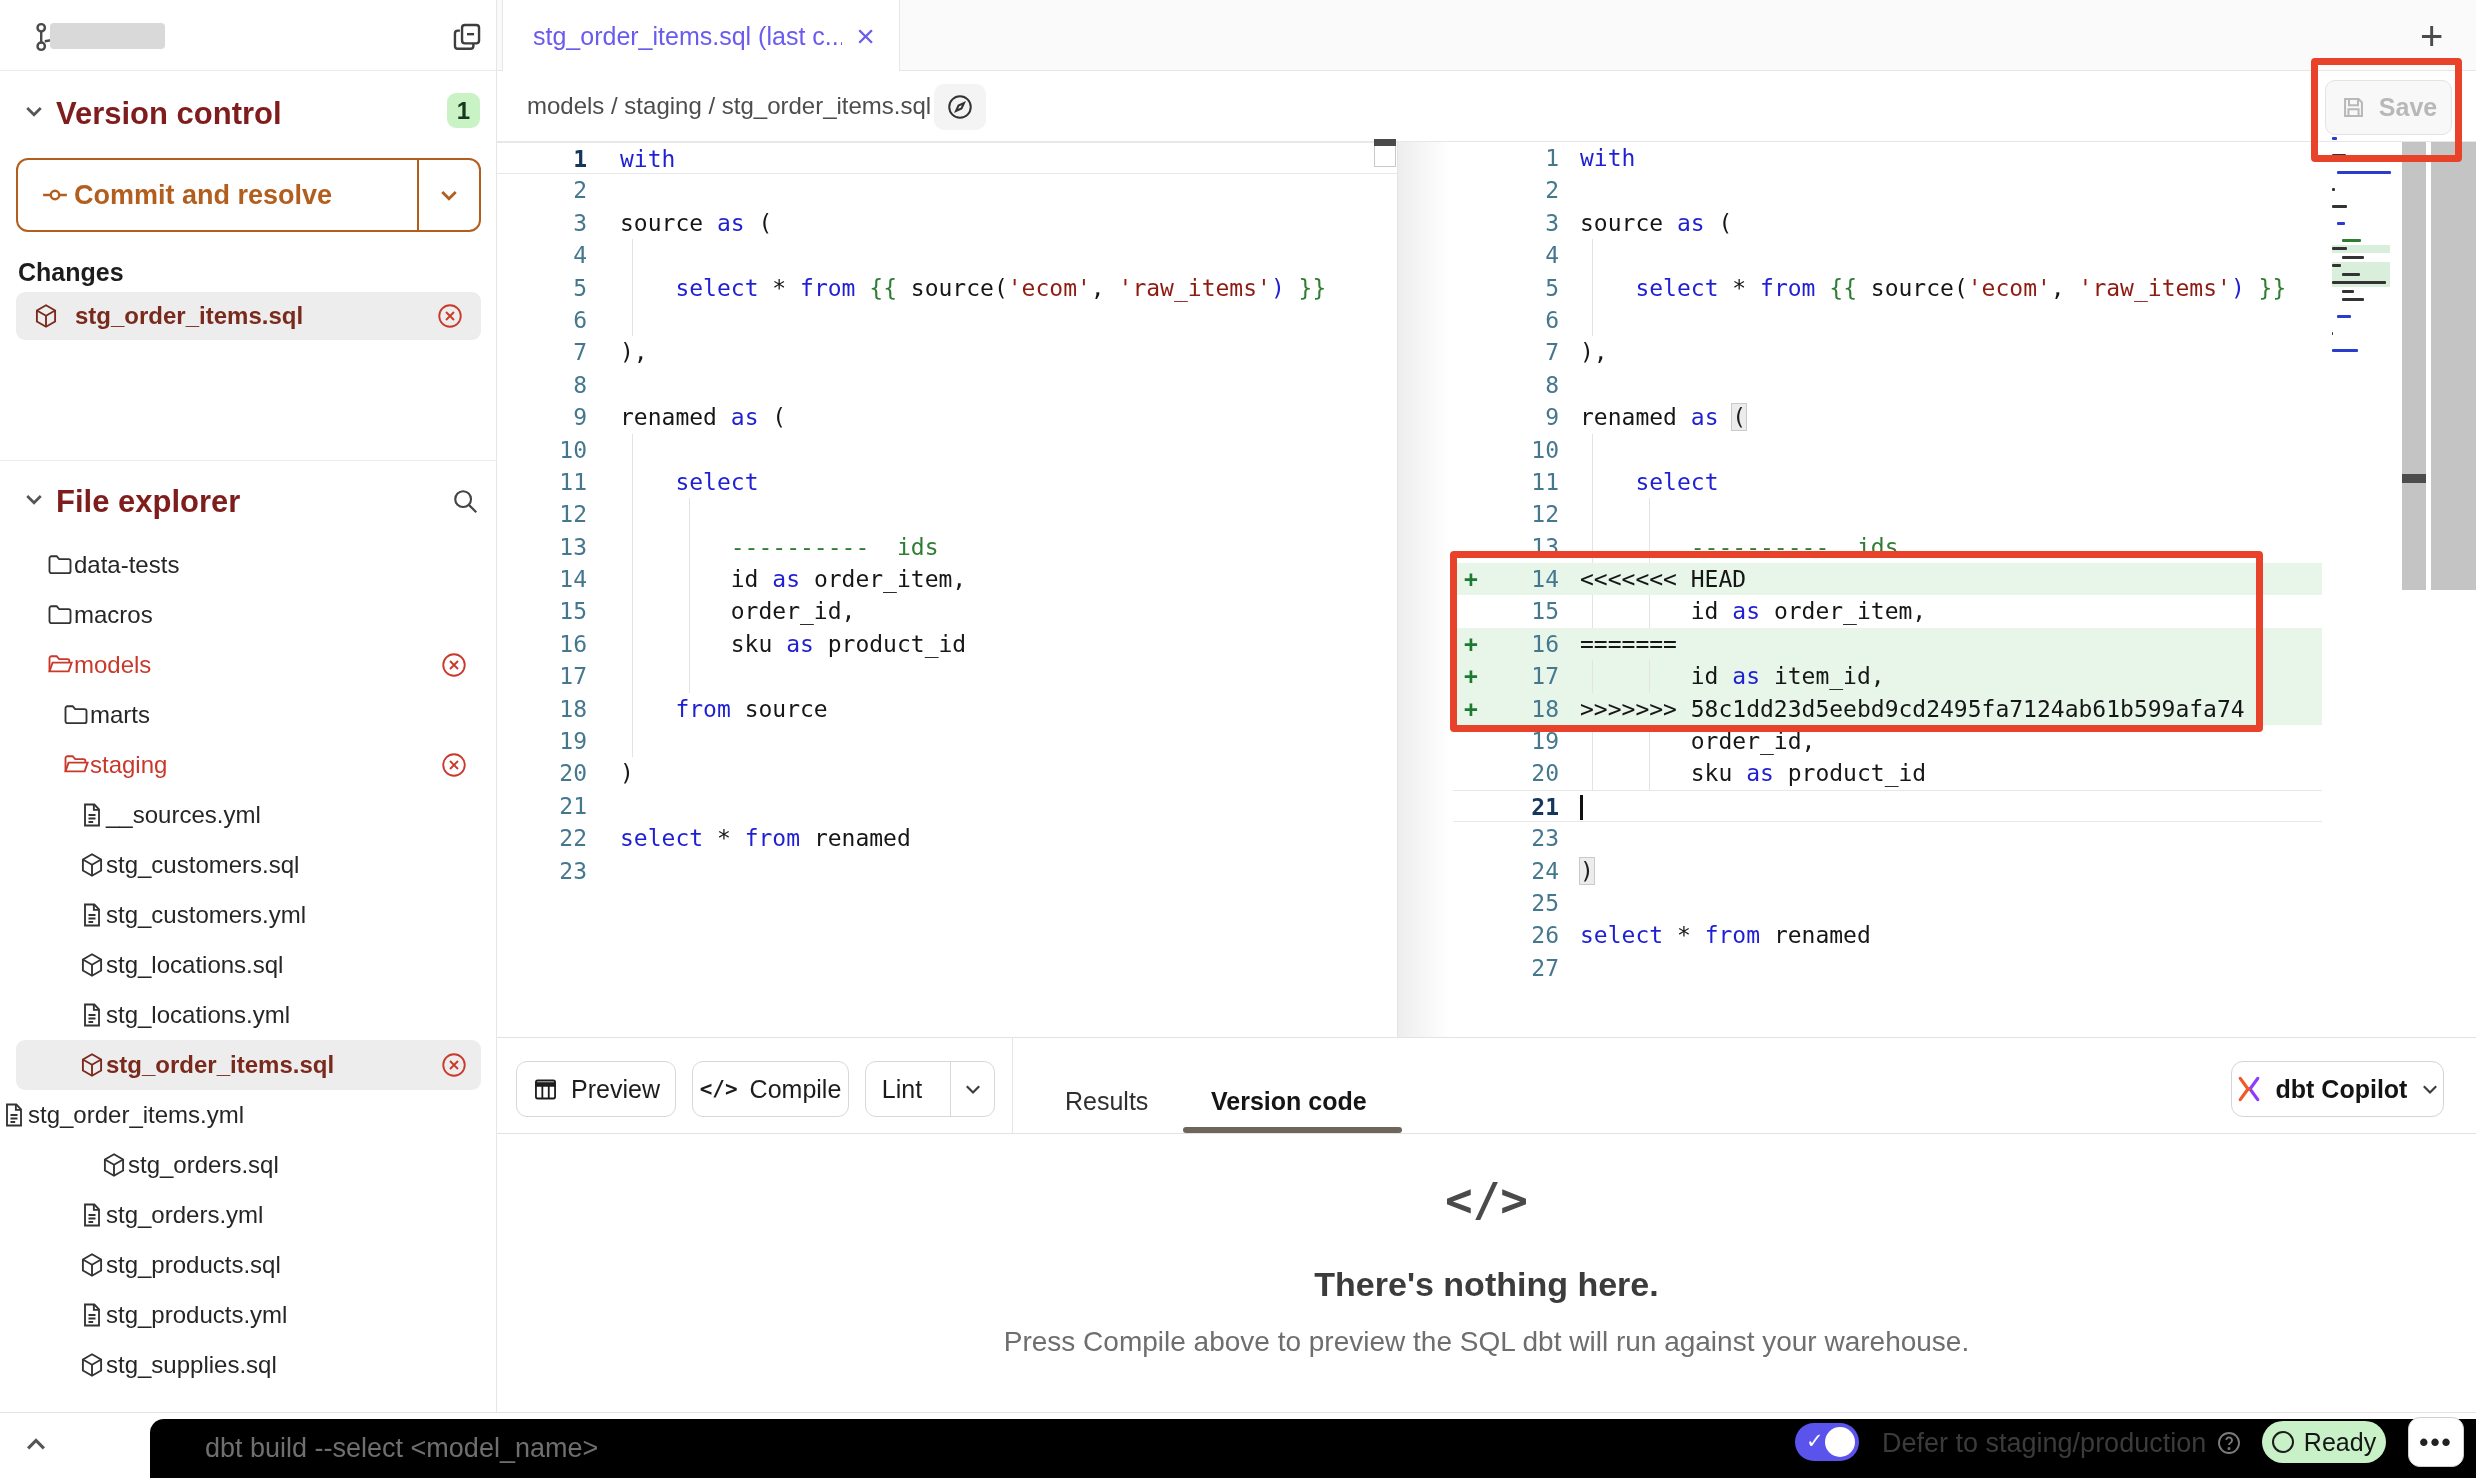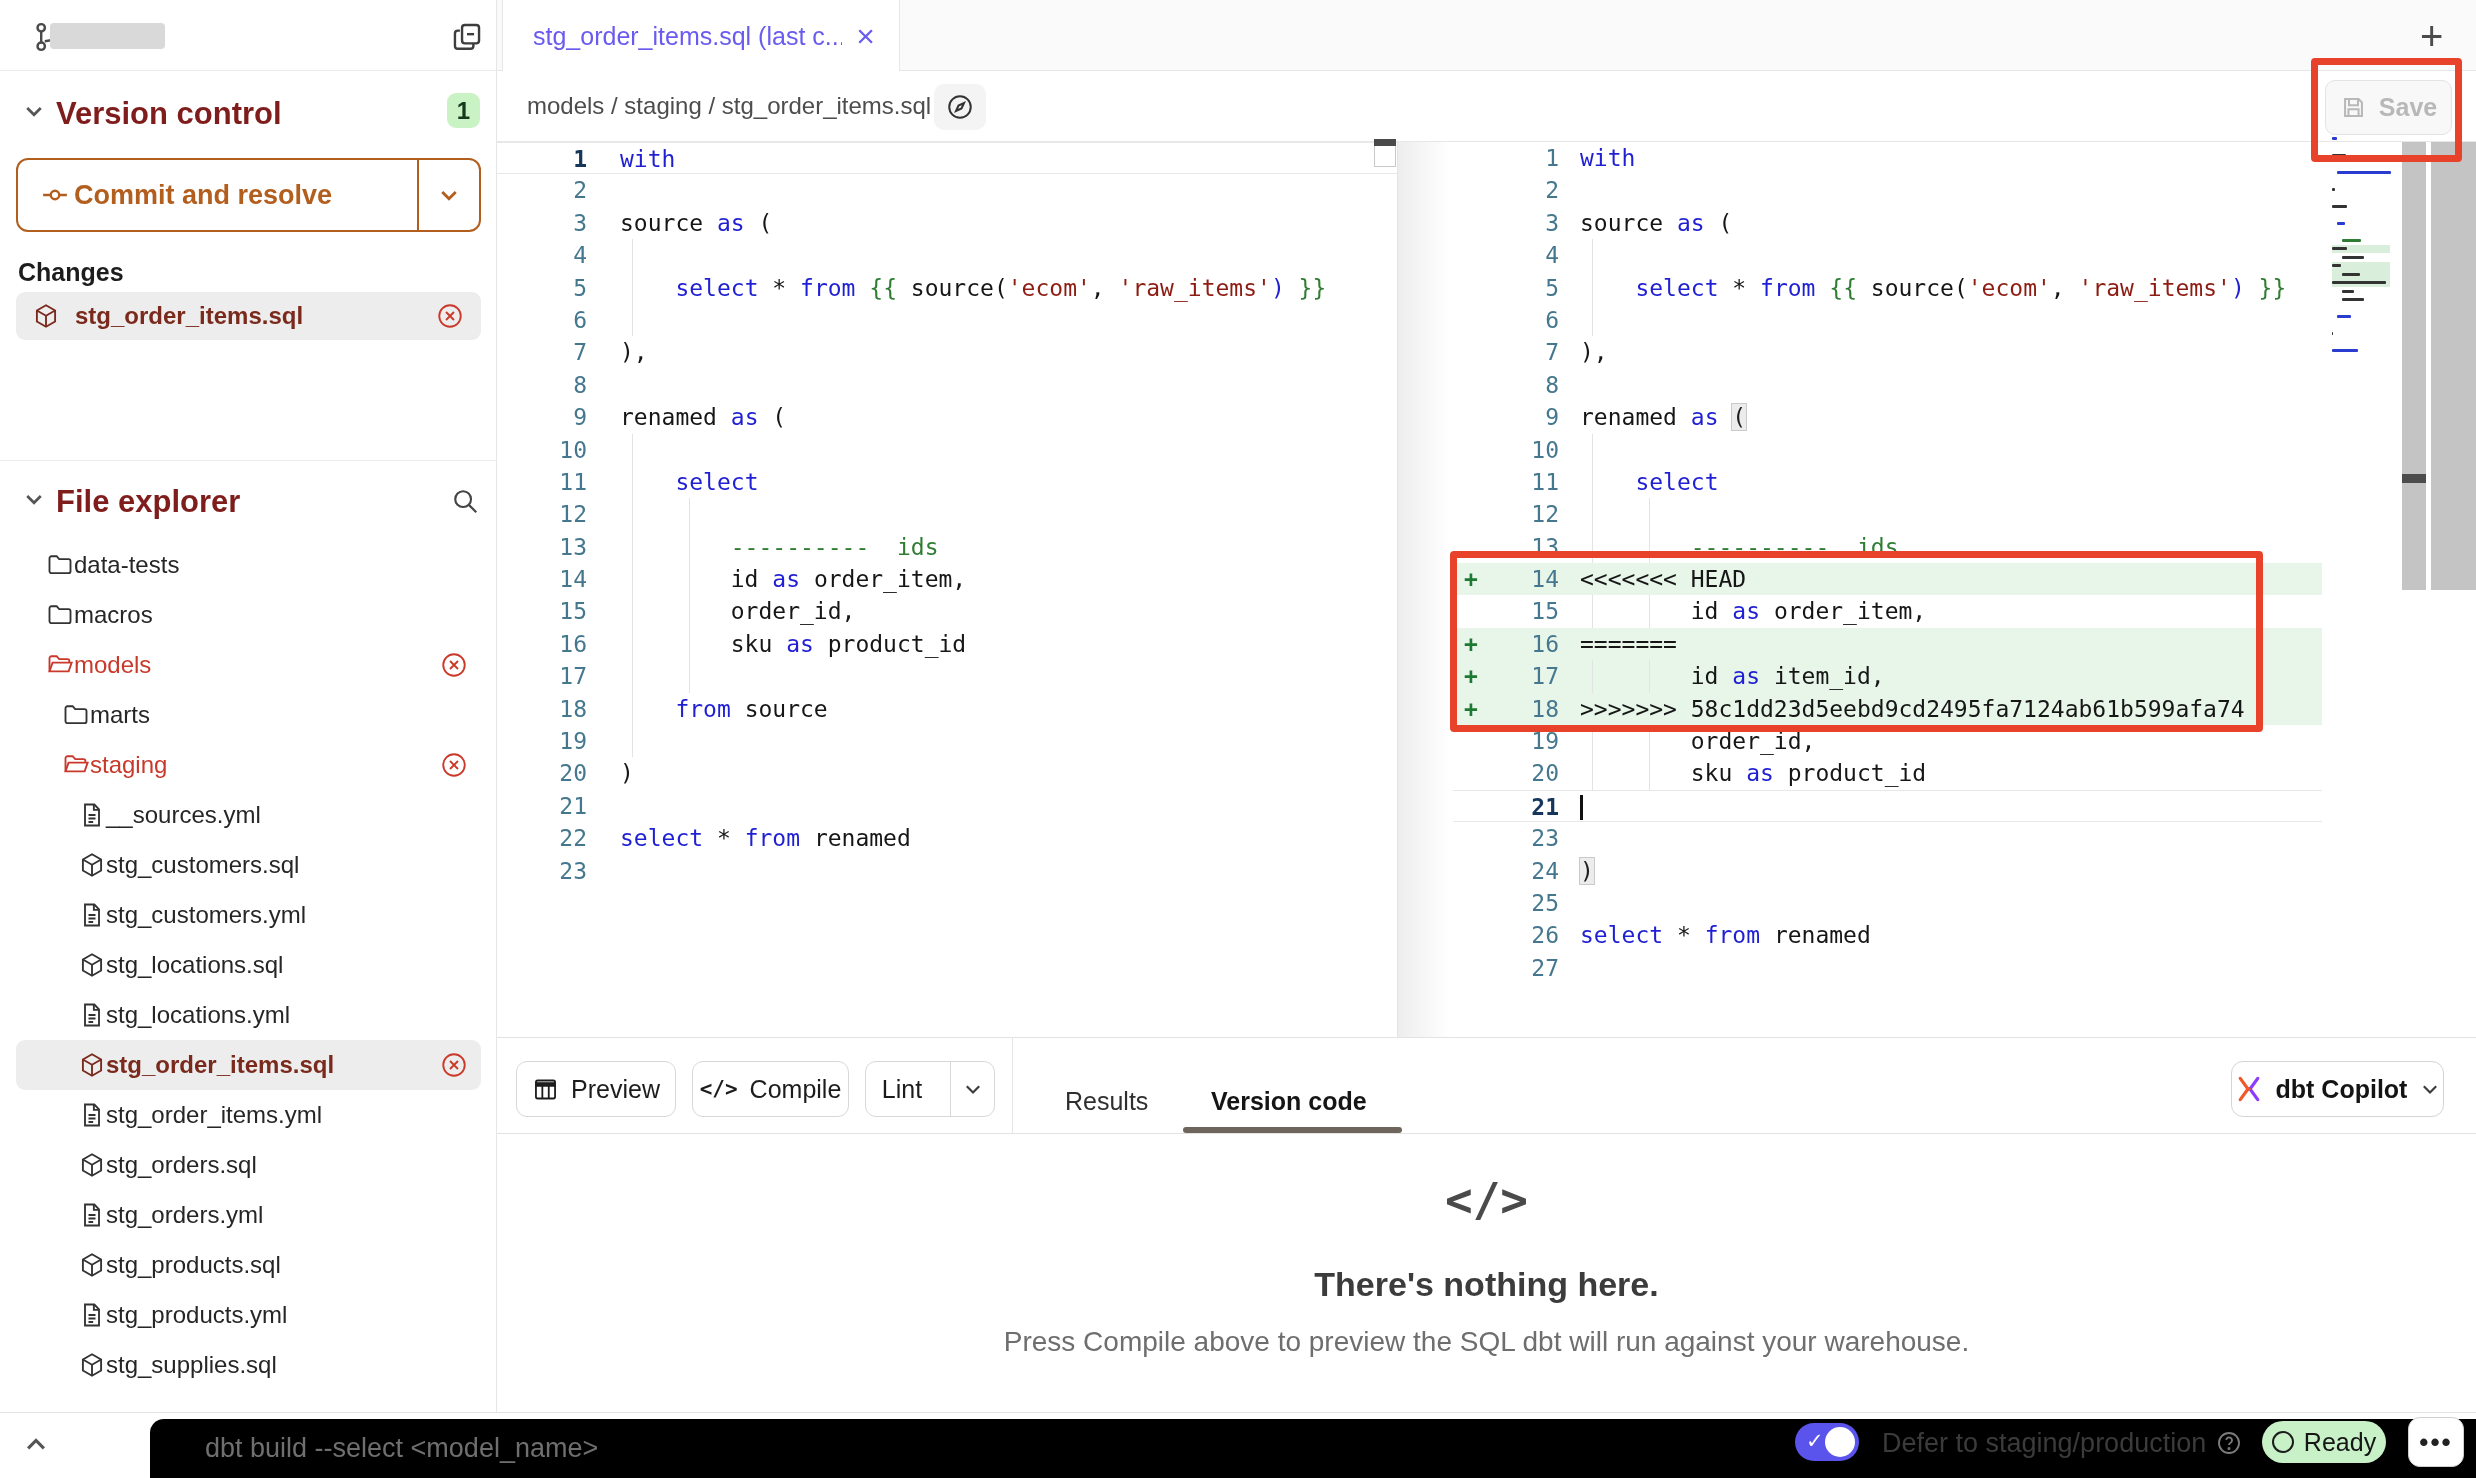--- a/index.html
+++ b/index.html
@@ -326,31 +326,31 @@
             </svg>
           </span>
           <span>stg_order_items.sql</span>
           <span class="xicon">
             <svg width="30" height="30" viewBox="0 0 24 24" fill="none" stroke="#cb392b" stroke-width="1.5">
               <circle cx="12" cy="12" r="8.6"></circle>
               <path d="M8.8 8.8l6.4 6.4M15.2 8.8l-6.4 6.4"></path>
             </svg>
           </span>
         </div>
-        <div class="fe-row" style="padding-left: 78px;">
+        <div class="fe-row" style="">
           <span>
             <svg width="28" height="28" viewBox="0 0 24 24" fill="none" stroke="#333" stroke-width="1.6">
               <path d="M6 3h8l4 4.2V21H6z"></path>
               <path d="M13.6 3v4.6H18"></path>
               <path d="M9 12h6M9 15h6M9 18h4"></path>
             </svg>
           </span>
           <span>stg_order_items.yml</span>
         </div>
-        <div class="fe-row" style="padding-left: 78px;">
+        <div class="fe-row" style="padding-left: 100px;">
           <span>
             <svg width="28" height="28" viewBox="0 0 24 24" fill="none" stroke="#333" stroke-width="1.6">
               <path d="M12 2.8l7.8 4.5v9.4L12 21.2l-7.8-4.5V7.3z"></path>
               <path d="M4.2 7.3L12 11.8l7.8-4.5M12 11.8v9.4"></path>
             </svg>
           </span>
           <span>stg_orders.sql</span>
         </div>
         <div class="fe-row" style="padding-left: 78px;">
           <span>

